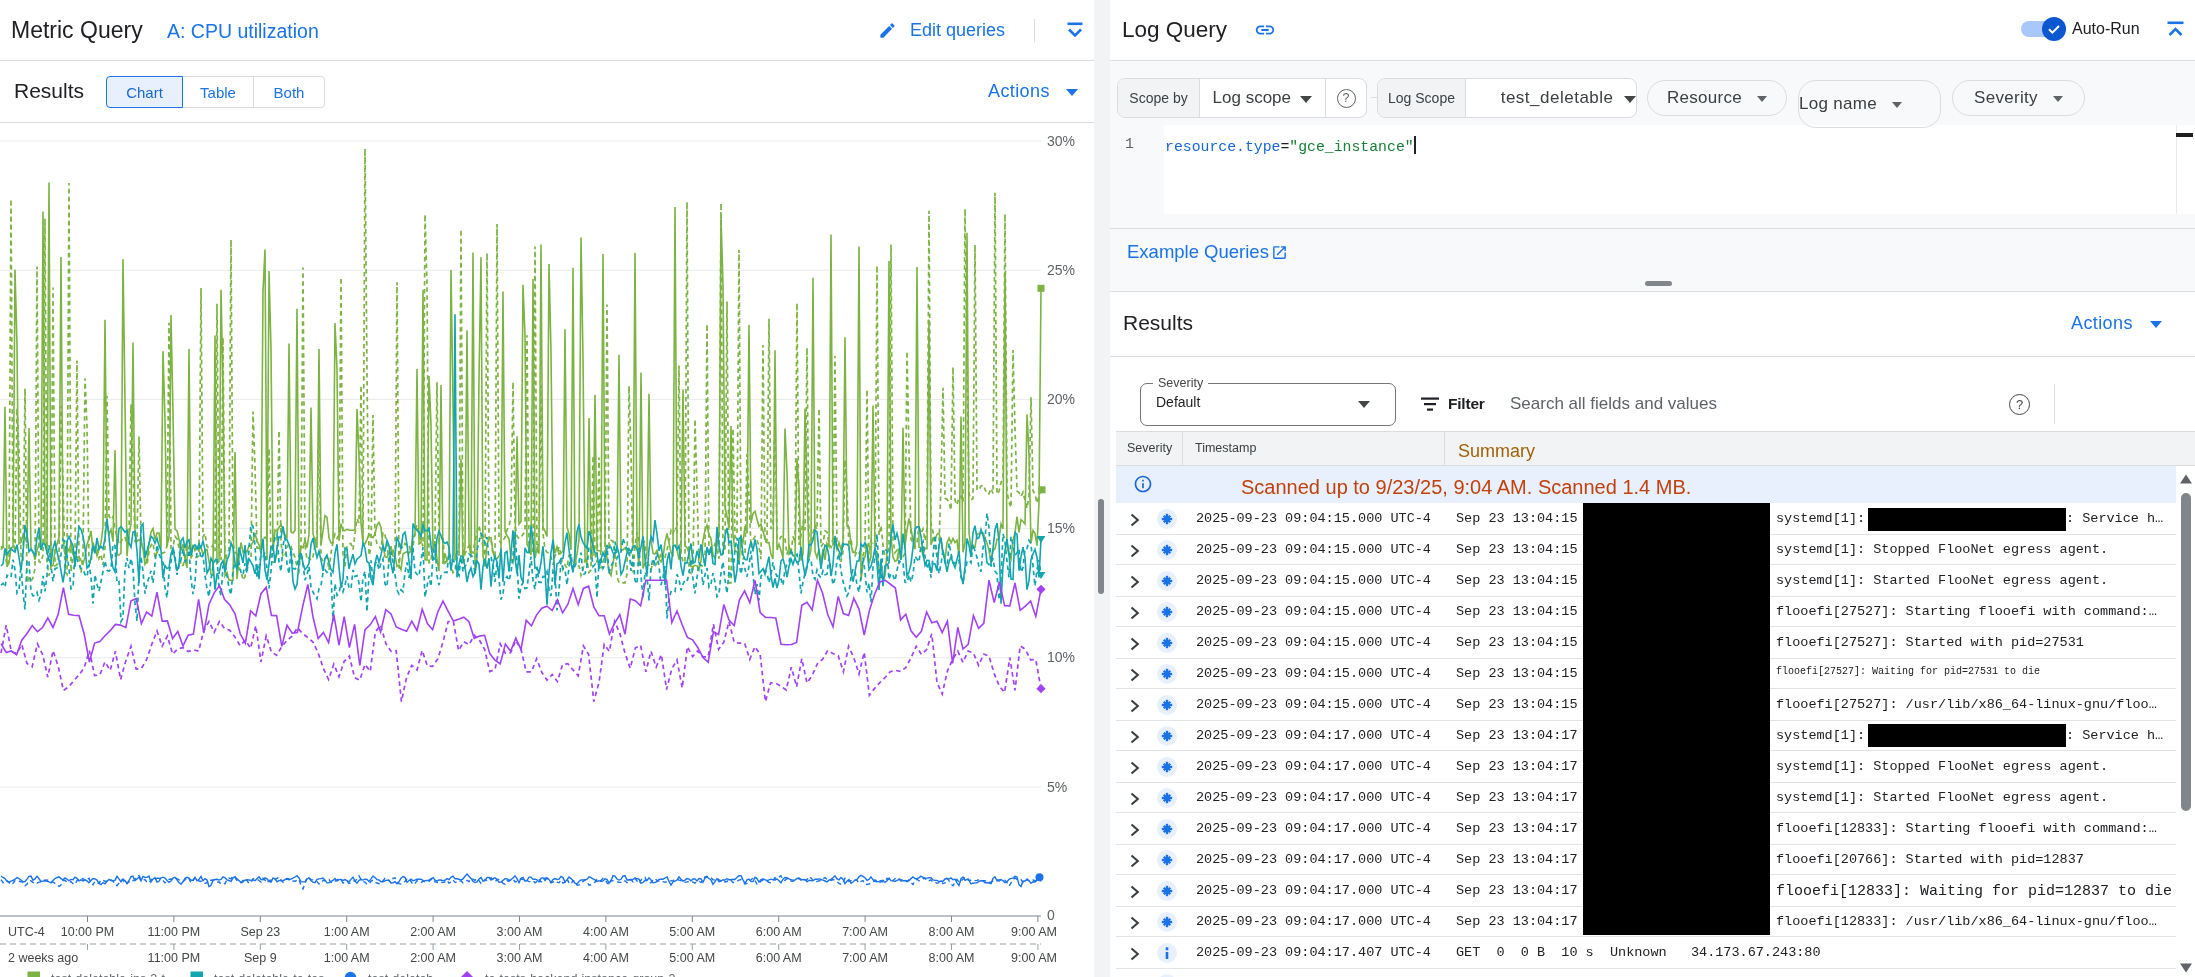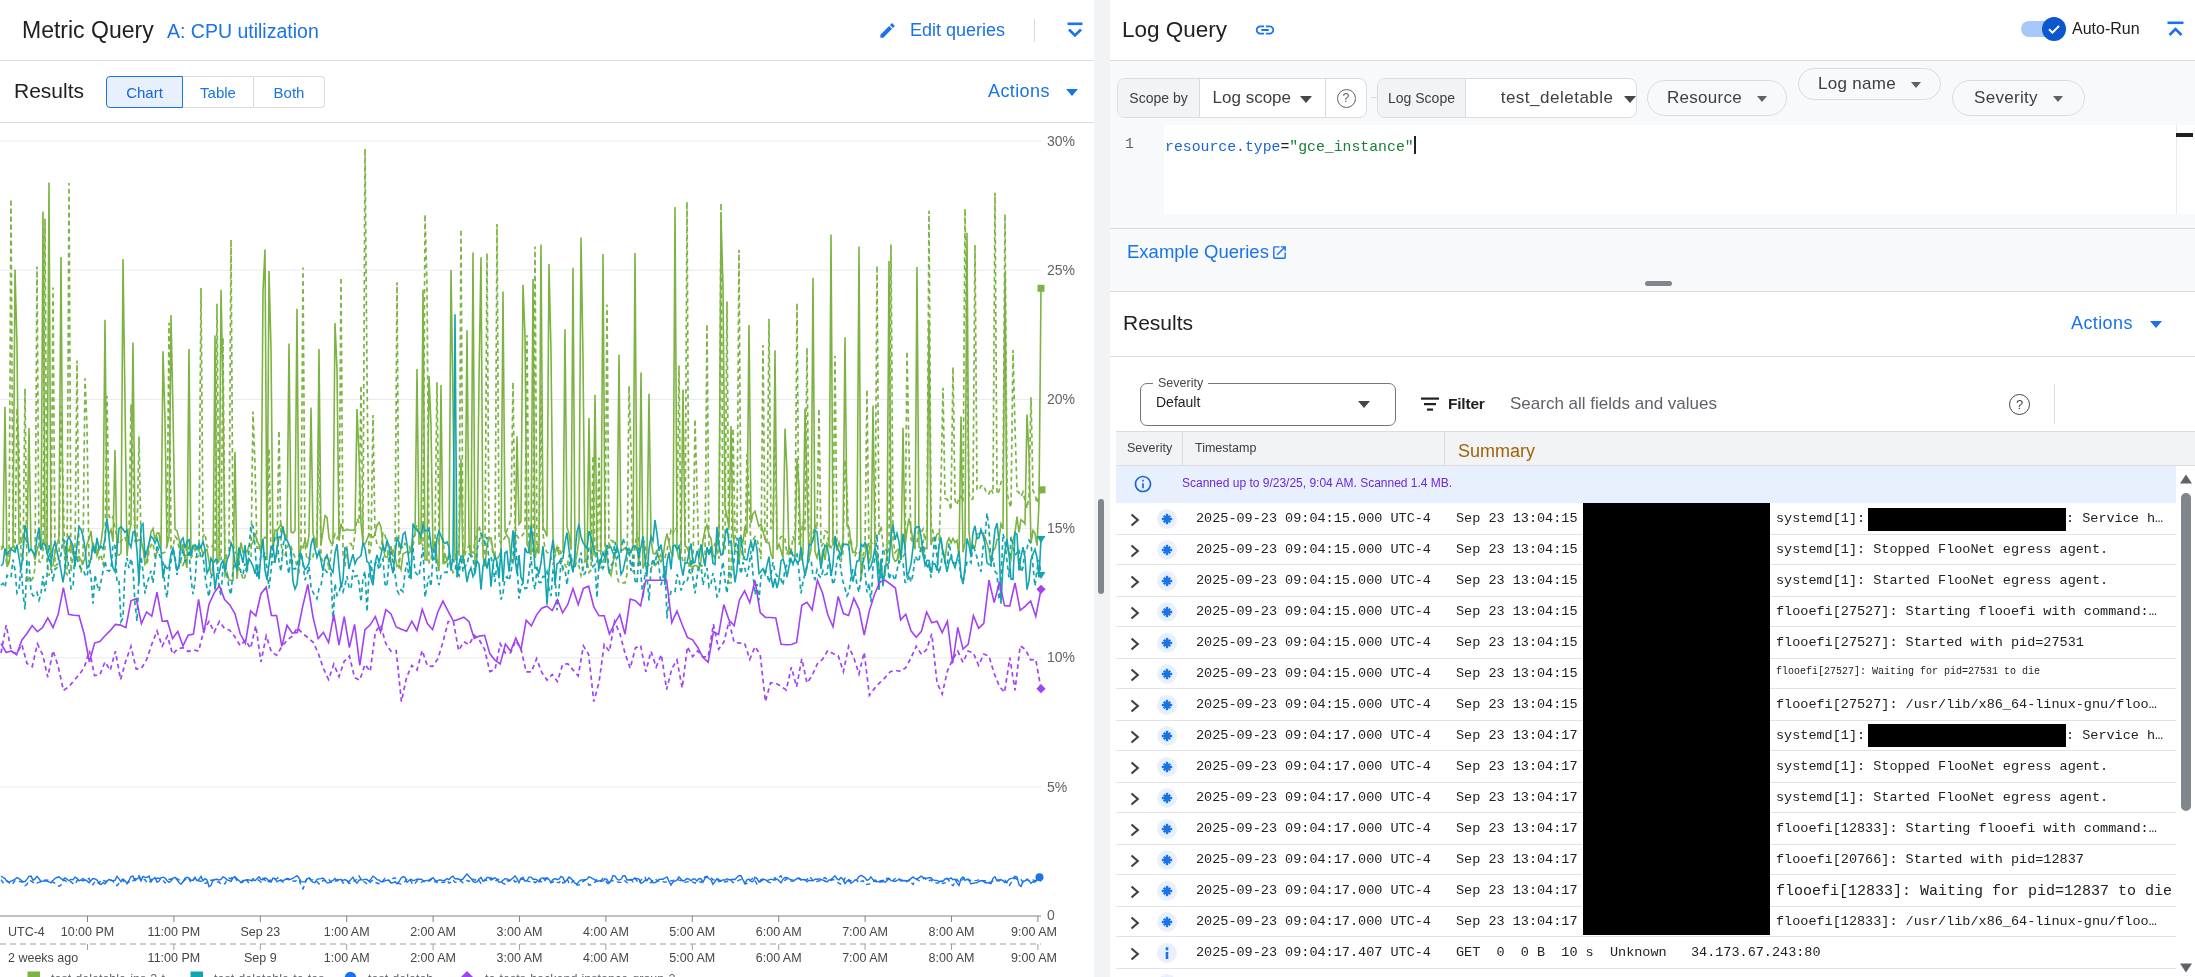--- a/index.html
+++ b/index.html
@@ -7,21 +7,21 @@
 .mono{font-family:"Liberation Mono",monospace;}
 .blue{color:#1a73e8}
 .cv{display:flex;align-items:center}
 .caret{width:0;height:0;border-left:6px solid transparent;border-right:6px solid transparent;border-top:7px solid #1a73e8;display:inline-block}
 .caretg{width:0;height:0;border-left:5px solid transparent;border-right:5px solid transparent;border-top:6px solid #5f6368;display:inline-block}
 .caretb{width:0;height:0;border-left:6px solid transparent;border-right:6px solid transparent;border-top:7px solid #444746;display:inline-block}
 </style></head>
 <body>
 
 <div class="abs" style="left:0;top:0;width:1096px;height:61px;border-bottom:1px solid #dadce0">
- <span class="abs" style="left:22px;top:17px;font-size:23px;color:#202124">Metric Query</span>
+ <span class="abs" style="left:11px;top:17px;font-size:23px;color:#202124">Metric Query</span>
  <span class="abs blue" style="left:167px;top:20px;font-size:19.5px">A: CPU utilization</span>
  <svg class="abs" style="left:878px;top:21px" width="19" height="19" viewBox="0 0 24 24" fill="#1a73e8">
       <path d="M3 17.25V21h3.75L17.81 9.94l-3.75-3.75L3 17.25zM20.71 7.04a.996.996 0 0 0 0-1.41l-2.34-2.34a.996.996 0 0 0-1.41 0l-1.83 1.83 3.75 3.75 1.83-1.83z"></path>
     </svg>
  <span class="abs blue" style="left:910px;top:20px;font-size:18px">Edit queries</span>
  <div class="abs" style="left:1034px;top:19px;width:1px;height:23px;background:#dadce0"></div>
  <svg class="abs" style="left:1066px;top:21px" width="18" height="19" viewBox="0 0 18 19" fill="none">
   <rect x="1.5" y="1.5" width="15" height="2.6" fill="#1a73e8"></rect>
   <path d="M3 8.5 L9 14.5 L15 8.5" stroke="#1a73e8" stroke-width="2.6" fill="none"></path>
  </svg>
@@ -160,21 +160,21 @@
  <div class="cv" style="width:125px;height:38px;justify-content:center;font-size:17px;color:#3c4043">Log scope&nbsp;&nbsp;<span class="caretb" style="margin-top:2px"></span></div>
  <div class="cv" style="width:41px;height:38px;border-left:1px solid #dadce0;justify-content:center">
   <span style="width:19px;height:19px;border:1.5px solid #5f6368;border-radius:50%;color:#5f6368;font-size:12.5px;display:flex;align-items:center;justify-content:center">?</span>
  </div>
 </div>
 <div class="abs cv" style="left:1377px;top:78px;width:260px;height:40px;background:#fff;border:1px solid #dadce0;border-radius:8px">
  <div class="cv" style="width:88px;height:38px;background:#f1f3f4;border-right:1px solid #dadce0;border-radius:7px 0 0 7px;justify-content:center;font-size:14px;color:#3c4043">Log Scope</div>
  <div class="cv" style="flex:1;height:38px;justify-content:flex-end;font-size:17px;letter-spacing:0.5px;color:#3c4043">test_deletable&nbsp;&nbsp;<span class="caretb" style="margin-top:2px"></span></div>
 </div>
 <div class="abs cv" style="left:1647px;top:80px;width:140px;height:36px;border:1px solid #dadce0;border-radius:18px;justify-content:center;font-size:17px;letter-spacing:0.3px;color:#3c4043">Resource&nbsp;&nbsp;&nbsp;<span class="caretg" style="margin-top:2px"></span></div>
-<div class="abs cv" style="left:1798px;top:68px;width:143px;height:32px;border:1px solid #dadce0;border-radius:18px;justify-content:center;font-size:17px;letter-spacing:0.3px;color:#3c4043">Log name&nbsp;&nbsp;&nbsp;<span class="caretg" style="margin-top:2px"></span></div>
+<div class="abs cv" style="left:1798px;top:80px;width:143px;height:48px;border:1px solid #dadce0;border-radius:18px;justify-content:flex-start;font-size:17px;letter-spacing:0.3px;color:#3c4043">Log name&nbsp;&nbsp;&nbsp;<span class="caretg" style="margin-top:2px"></span></div>
 <div class="abs cv" style="left:1952px;top:80px;width:133px;height:36px;border:1px solid #dadce0;border-radius:18px;justify-content:center;font-size:17px;letter-spacing:0.3px;color:#3c4043">Severity&nbsp;&nbsp;&nbsp;<span class="caretg" style="margin-top:2px"></span></div>
 
 <div class="abs" style="left:1110px;top:125px;width:54px;height:89px;background:#f8f9fa"></div>
 <span class="abs mono" style="left:1125px;top:136px;font-size:14.8px;color:#5f6368">1</span>
 <div class="abs" style="left:2176px;top:125px;width:1px;height:89px;background:#e8eaed"></div>
 <div class="abs" style="left:2176px;top:133px;width:17px;height:4px;background:#1f1f1f"></div>
 <span class="abs mono" style="left:1165px;top:136px;font-size:14.8px"><span style="color:#1967d2">resource.type</span><span style="color:#202124">=</span><span style="color:#188038">"gce_instance"</span><span style="display:inline-block;width:2.5px;height:18px;background:#202124;vertical-align:-3.5px"></span></span>
 <div class="abs" style="left:1110px;top:214px;width:1085px;height:78px;background:#f8f9fa;border-bottom:1px solid #dadce0"></div>
 <div class="abs" style="left:1110px;top:228px;width:1085px;height:1px;background:#dadce0"></div>
 <span class="abs blue" style="left:1127px;top:241px;font-size:18.5px">Example Queries</span>
@@ -206,21 +206,21 @@
 <span class="abs" style="left:1127px;top:441px;font-size:12.5px;color:#3c4043">Severity</span>
 <span class="abs" style="left:1195px;top:441px;font-size:12.5px;color:#3c4043">Timestamp</span>
 <span class="abs" style="left:1458px;top:441px;font-size:18px;color:#a16207">Summary</span>
 <div class="abs" style="left:1182px;top:431px;width:1px;height:35px;background:#dadce0"></div>
 <div class="abs" style="left:1444px;top:431px;width:1px;height:35px;background:#dadce0"></div>
 
 <div class="abs" style="left:1116px;top:466px;width:1060px;height:37px;background:#e8f0fe"></div>
 <svg class="abs" style="left:1133px;top:474px" width="20" height="20" viewBox="0 0 24 24" fill="#1967d2">
     <path d="M12 2C6.48 2 2 6.48 2 12s4.48 10 10 10 10-4.48 10-10S17.52 2 12 2zm0 18c-4.41 0-8-3.59-8-8s3.59-8 8-8 8 3.59 8 8-3.59 8-8 8zm-1-5h2v2h-2zm0-8h2v6h-2z" transform="rotate(180 12 12)"></path>
   </svg>
-<span class="abs" style="left:1182px;top:476px;font-size:12px;color:#6d28d9">Scanned up to 9/23/25, 9:04 AM. Scanned 1.4 MB.</span>
+<span class="abs" style="left:1241px;top:476px;font-size:20px;color:#c2410c">Scanned up to 9/23/25, 9:04 AM. Scanned 1.4 MB.</span>
 
 <div class="abs" style="left:1116px;top:504px;width:1060px;height:31px;border-bottom:1px solid #e1e3e6"></div>
 <svg class="abs" style="left:1128px;top:512.5px" width="13" height="14" viewBox="0 0 13 14" fill="none">
     <path d="M3.5 1.5 L9.8 7 L3.5 12.5" stroke="#3c4043" stroke-width="2.1"></path>
   </svg>
 <svg class="abs" style="left:1157px;top:509.0px" width="20" height="20">
     <circle cx="10" cy="10" r="10" fill="#e8f0fe"></circle>
     <line x1="4.80" y1="10.00" x2="15.20" y2="10.00" stroke="#1a73e8" stroke-width="2.4"></line>
     <line x1="6.75" y1="6.75" x2="13.25" y2="13.25" stroke="#1a73e8" stroke-width="2.4"></line>
     <line x1="10.00" y1="4.80" x2="10.00" y2="15.20" stroke="#1a73e8" stroke-width="2.4"></line>

